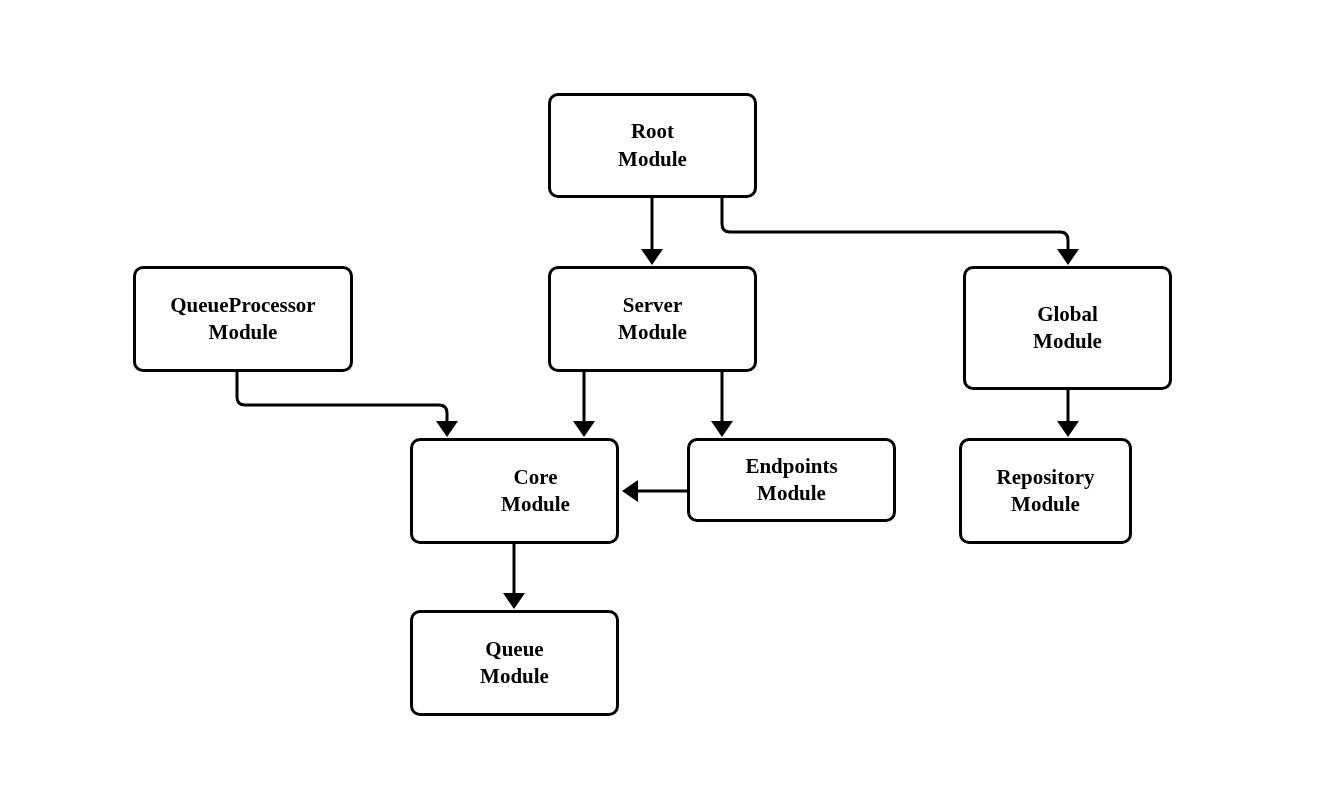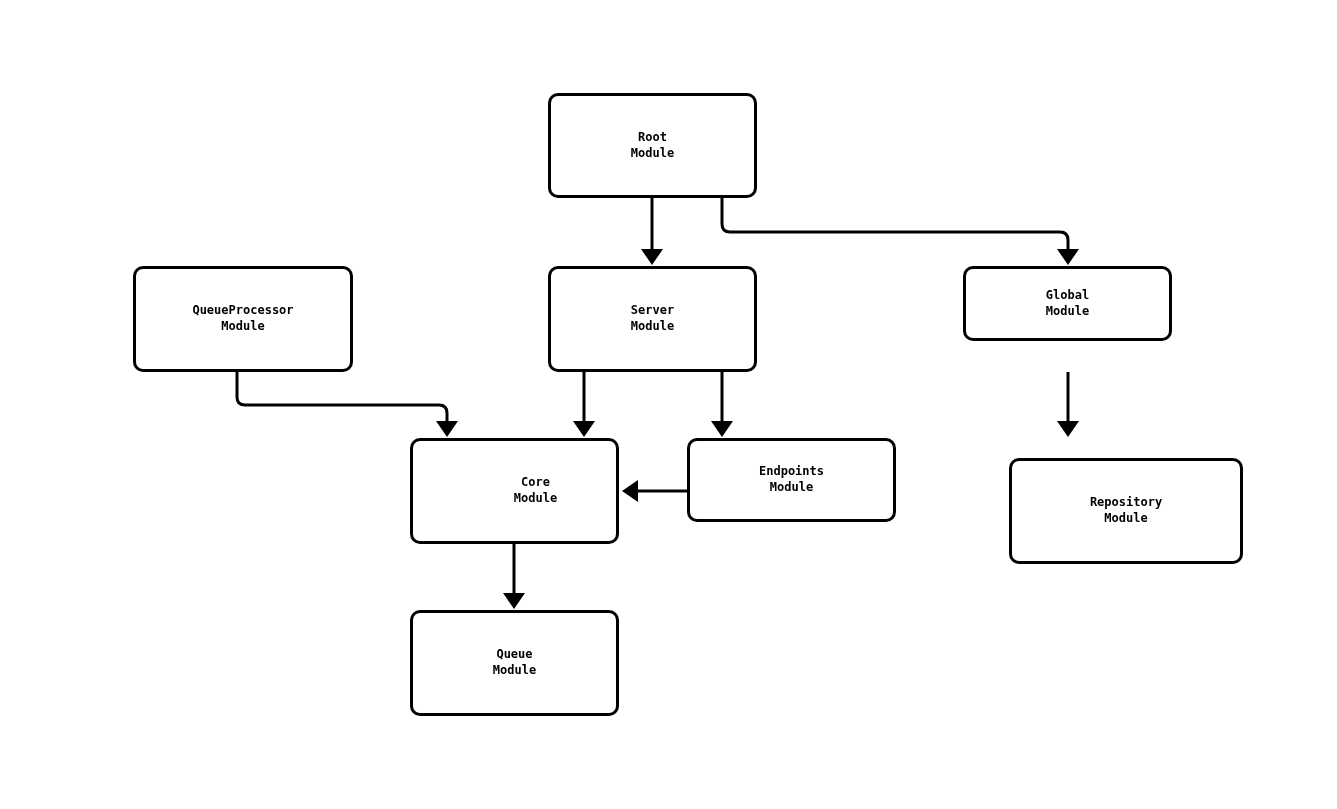--- a/index.html
+++ b/index.html
@@ -28,24 +28,25 @@
     background: #ffffff;
     border: 3px solid #000000;
     border-radius: 10px;
     display: flex;
     align-items: center;
     justify-content: center;
     text-align: center;
   }
   .node-label {
     white-space: pre-line;
-    font-size: 12px;
+    font-size: 21px;
     font-weight: bold;
     line-height: 1.3;
     color: #000000;
+    font-family: Liberation Serif, serif;
   }
 </style>
 </head>
 <body>
 
 <div class="canvas">
   <svg class="edges-layer" id="edges-layer" width="1337" height="809" viewBox="0 0 1337 809" xmlns="http://www.w3.org/2000/svg">
       <path d="M 652 198 L 652 253" fill="none" stroke="#000000" stroke-width="3"></path>
       <polygon points="652,265 641,249 663,249" fill="#000000"></polygon>
       <path d="M 722 198 L 722 224 Q 722 232 730 232 L 1060 232 Q 1068 232 1068 240 L 1068 253" fill="none" stroke="#000000" stroke-width="3"></path>
@@ -69,33 +70,33 @@
 Module</span>
   </div>
   <div class="node" style="left: 133px; top: 266px; width: 220px; height: 106px; background: rgb(255, 255, 255); border-color: rgb(0, 0, 0);">
     <span class="node-label" style="color: rgb(0, 0, 0);">QueueProcessor
 Module</span>
   </div>
   <div class="node" style="left: 548px; top: 266px; width: 209px; height: 106px; background: rgb(255, 255, 255); border-color: rgb(0, 0, 0);">
     <span class="node-label" style="color: rgb(0, 0, 0);">Server
 Module</span>
   </div>
-  <div class="node" style="left: 963px; top: 266px; width: 209px; height: 75px; background: rgb(255, 255, 255); border-color: rgb(0, 0, 0); justify-content: center;">
+  <div class="node" style="left: 963px; top: 266px; width: 209px; height: 124px; background: rgb(255, 255, 255); border-color: rgb(0, 0, 0); justify-content: center;">
     <span class="node-label" style="color: rgb(0, 0, 0);">Global
 Module</span>
   </div>
   <div class="node" style="left: 410px; top: 438px; width: 209px; height: 106px; background: rgb(255, 255, 255); border-color: rgb(0, 0, 0); padding-left: 42px;">
     <span class="node-label" style="color: rgb(0, 0, 0);">Core
 Module</span>
   </div>
   <div class="node" style="left: 687px; top: 438px; width: 209px; height: 84px; background: rgb(255, 255, 255); border-color: rgb(0, 0, 0);">
     <span class="node-label" style="color: rgb(0, 0, 0);">Endpoints
 Module</span>
   </div>
-  <div class="node" style="left: 1009px; top: 438px; width: 234px; height: 106px; background: rgb(255, 255, 255); border-color: rgb(0, 0, 0); margin-top: 20px;">
+  <div class="node" style="left: 959px; top: 438px; width: 173px; height: 106px; background: rgb(255, 255, 255); border-color: rgb(0, 0, 0);">
     <span class="node-label" style="color: rgb(0, 0, 0);">Repository
 Module</span>
   </div>
   <div class="node" style="left: 410px; top: 610px; width: 209px; height: 106px; background: rgb(255, 255, 255); border-color: rgb(0, 0, 0);">
     <span class="node-label" style="color: rgb(0, 0, 0);">Queue
 Module</span>
   </div>
 </div>
 
 </body></html>

